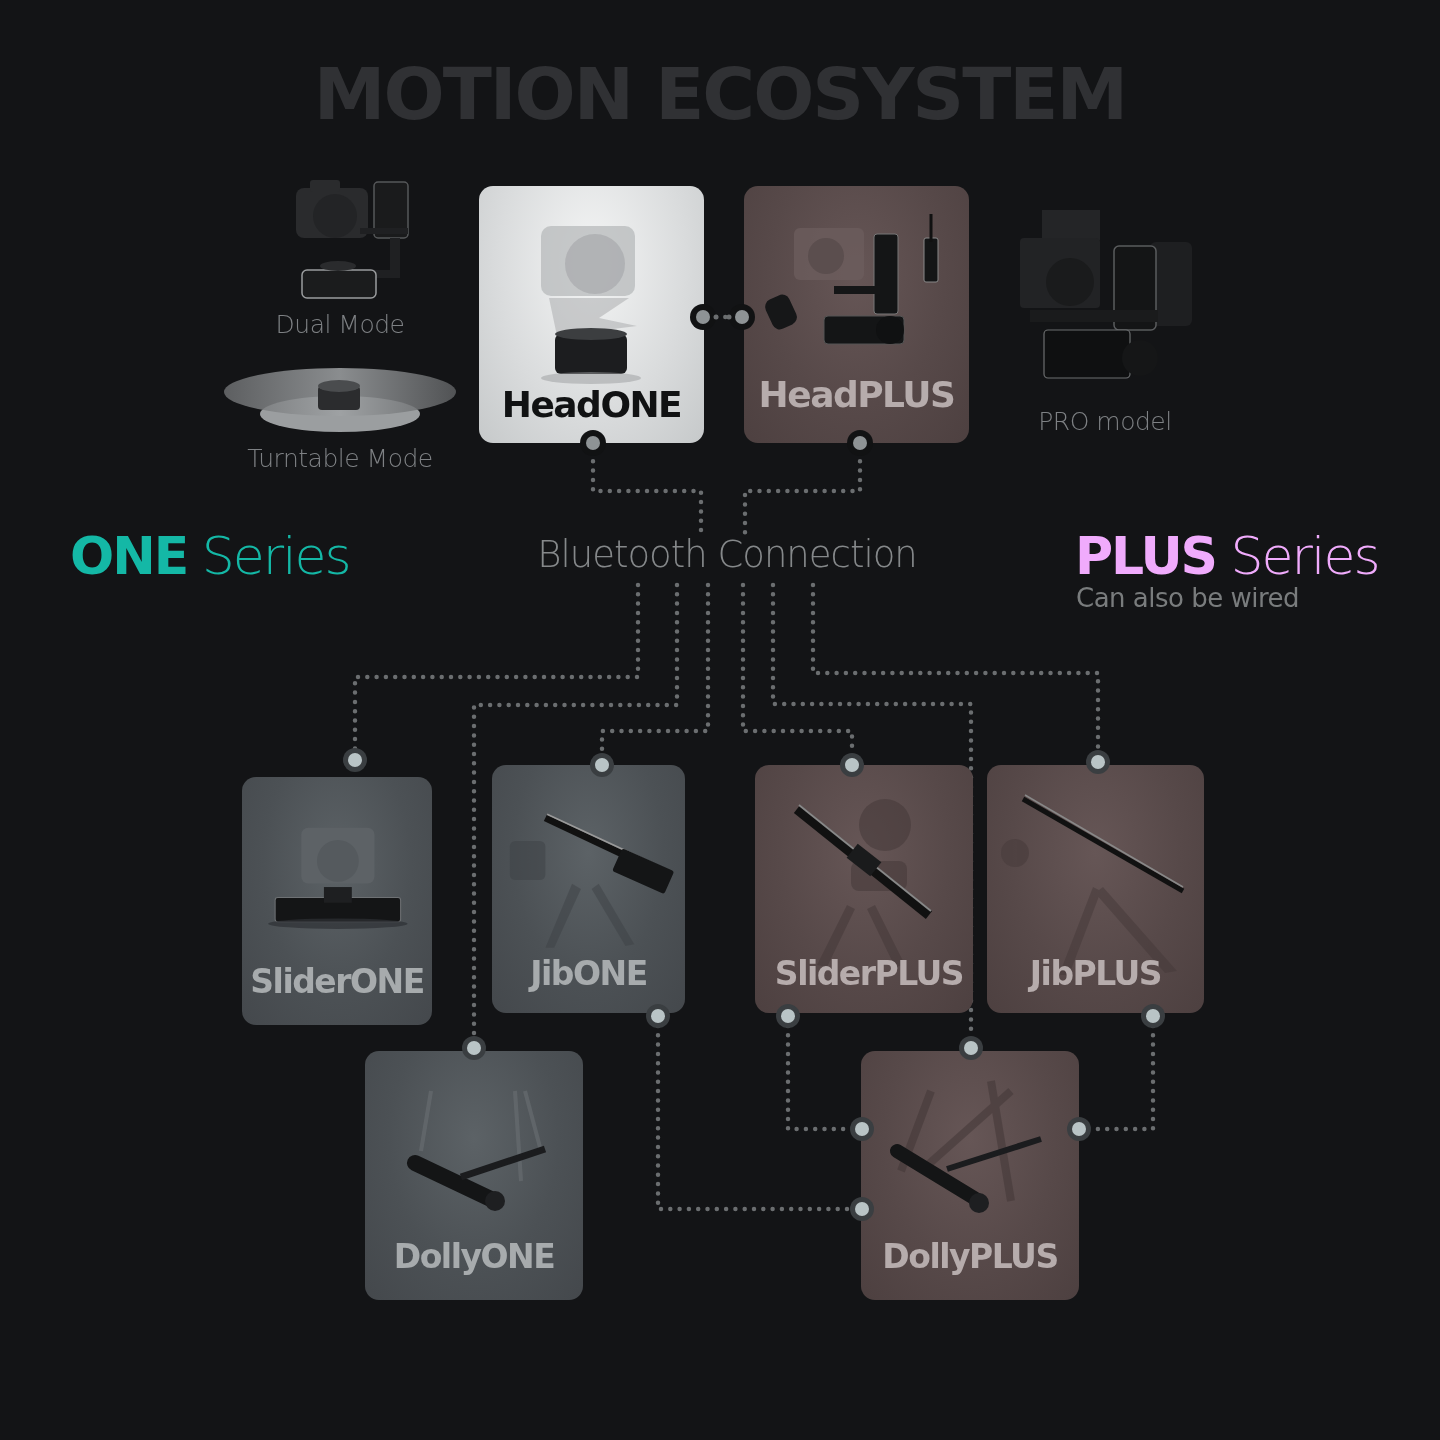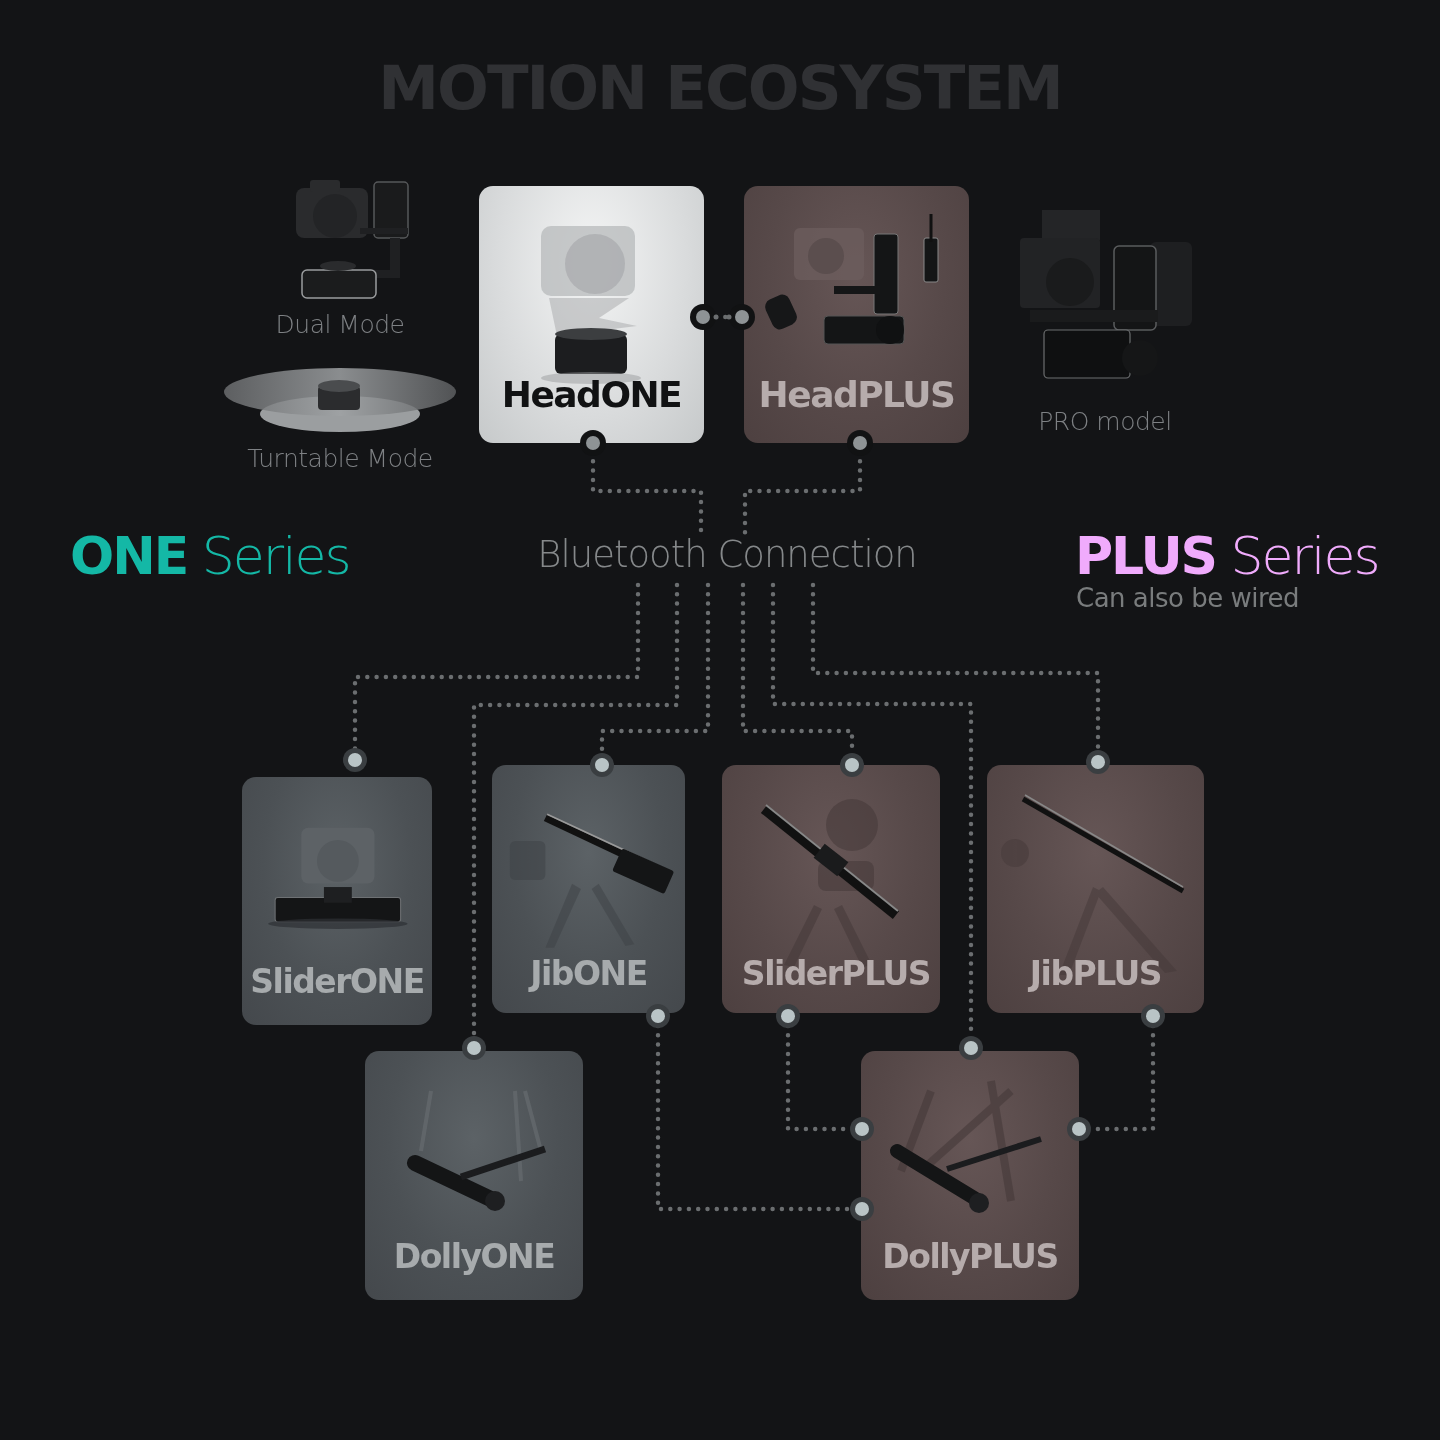--- a/index.html
+++ b/index.html
@@ -2,40 +2,40 @@
 <html><head>
 <meta charset="utf-8">
 <style>
   * { box-sizing: border-box; margin: 0; padding: 0; }
   html, body { width: 1440px; height: 1440px; background: #131416; overflow: hidden; }
   body { position: relative; font-family: "Liberation Sans", "DejaVu Sans", sans-serif; }
   .abs { position: absolute; }
 
   .title {
     left: 0; top: 52px; width: 1440px; text-align: center;
-    font-size: 61px; font-weight: 700; letter-spacing: -2px;
+    font-size: 72px; font-weight: 700; letter-spacing: -2px;
     color: #303134; font-family: "DejaVu Sans", sans-serif;
   }
 
   .connectors { left: 0; top: 0; width: 1440px; height: 1440px; pointer-events: none; }
 
   .card {
     position: absolute; border-radius: 14px; overflow: hidden;
     display: flex; flex-direction: column; align-items: center; justify-content: flex-end;
   }
   .card.one { background: radial-gradient(ellipse at 50% 35%, #5c6266 0%, #4c5155 55%, #44484c 100%); }
   .card.plus { background: radial-gradient(ellipse at 50% 35%, #665656 0%, #574949 55%, #4d4040 100%); }
   .card.head-one { background: radial-gradient(ellipse at 50% 30%, #f4f5f5 0%, #d9dbdc 60%, #c6c9ca 100%); }
   .card .label {
     font-family: "DejaVu Sans", sans-serif; font-weight: 700; letter-spacing: -1.5px;
     font-size: 33px; margin-bottom: 20px; position: relative; z-index: 2;
   }
   .card.one .label { color: #a7abad; }
   .card.plus .label { color: #b6acac; }
-  .card.head-one .label { color: #111213; font-size: 36px; margin-bottom: 28px; }
+  .card.head-one .label { color: #111213; font-size: 36px; margin-bottom: 18px; }
   .card.head-plus .label { font-size: 36px; margin-bottom: 28px; }
 
   .product { position: absolute; left: 0; top: 0; width: 100%; height: 100%; }
 
   .side-label {
     color: #7e8184; font-size: 25px; letter-spacing: -0.5px; text-align: center;
     font-family: "DejaVu Sans", sans-serif; font-weight: 300;
   }
 
   .series-one { left: 70px; top: 526px; font-size: 52px; letter-spacing: -2px; color: #14b8a6; font-family: "DejaVu Sans", sans-serif; }
@@ -178,21 +178,21 @@
         <path d="M90 118 L60 190 L70 190 L100 124 Z"></path>
         <path d="M120 118 L160 186 L150 188 L112 124 Z"></path>
       </g>
     <line x1="60" y1="44" x2="196" y2="108" stroke="#111" stroke-width="8"></line>
     <line x1="62" y1="40" x2="196" y2="102" stroke="#999" stroke-width="2"></line>
     <rect x="138" y="90" width="64" height="28" rx="3" fill="#141516" transform="rotate(24 170 104)"></rect>
   </svg>
   <div class="label">JibONE</div>
 </div>
 
-<div class="card plus" style="left:722px;top:765px;width:218px;height:248px;padding-left:10px;">
+<div class="card plus" style="left:755px;top:765px;width:218px;height:248px;padding-left:10px;">
   <svg class="product" viewBox="0 0 218 248">
     <g opacity="0.55" fill="#453939">
         <circle cx="130" cy="60" r="26"></circle>
         <rect x="96" y="96" width="56" height="30" rx="8"></rect>
         <path d="M92 140 L62 200 L72 202 L100 144 Z"></path>
         <path d="M120 140 L150 200 L140 202 L112 144 Z"></path>
       </g>
     <line x1="42" y1="44" x2="174" y2="150" stroke="#111" stroke-width="10"></line>
     <line x1="44" y1="40" x2="176" y2="146" stroke="#888" stroke-width="2"></line>
     <rect x="94" y="86" width="30" height="18" fill="#1a1b1c" transform="rotate(38 109 95)"></rect>

